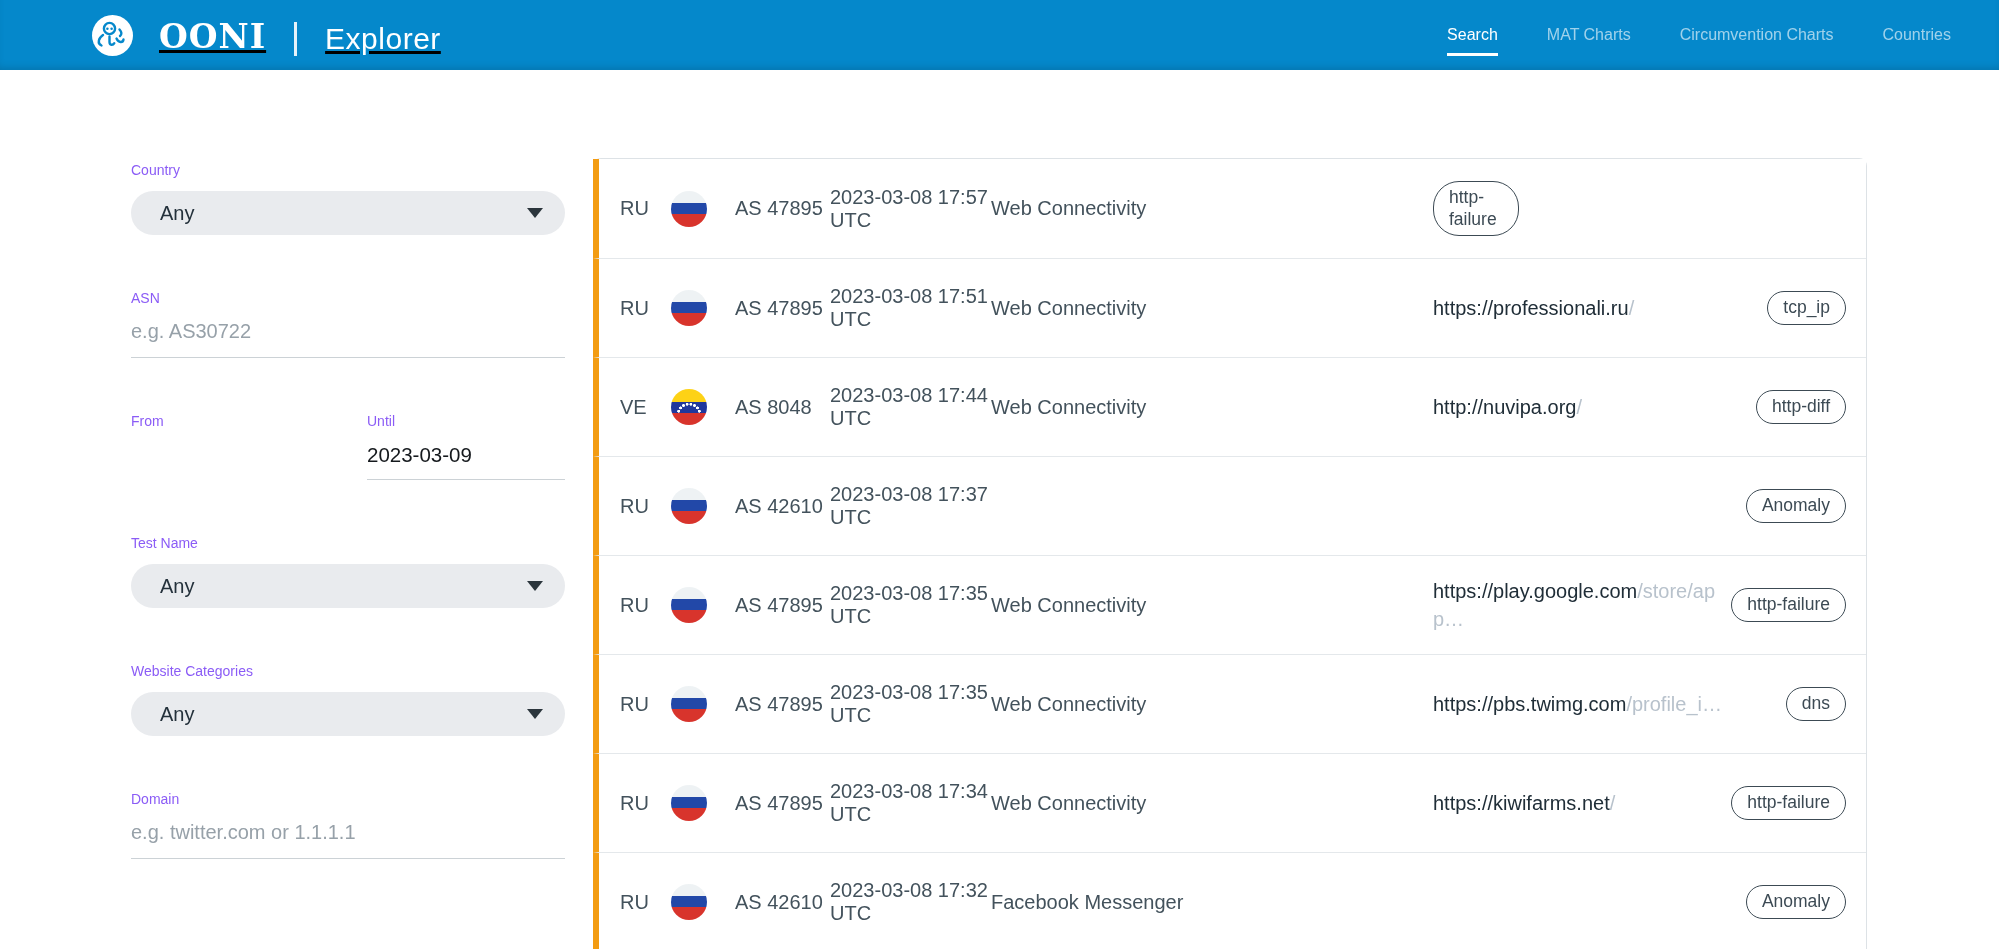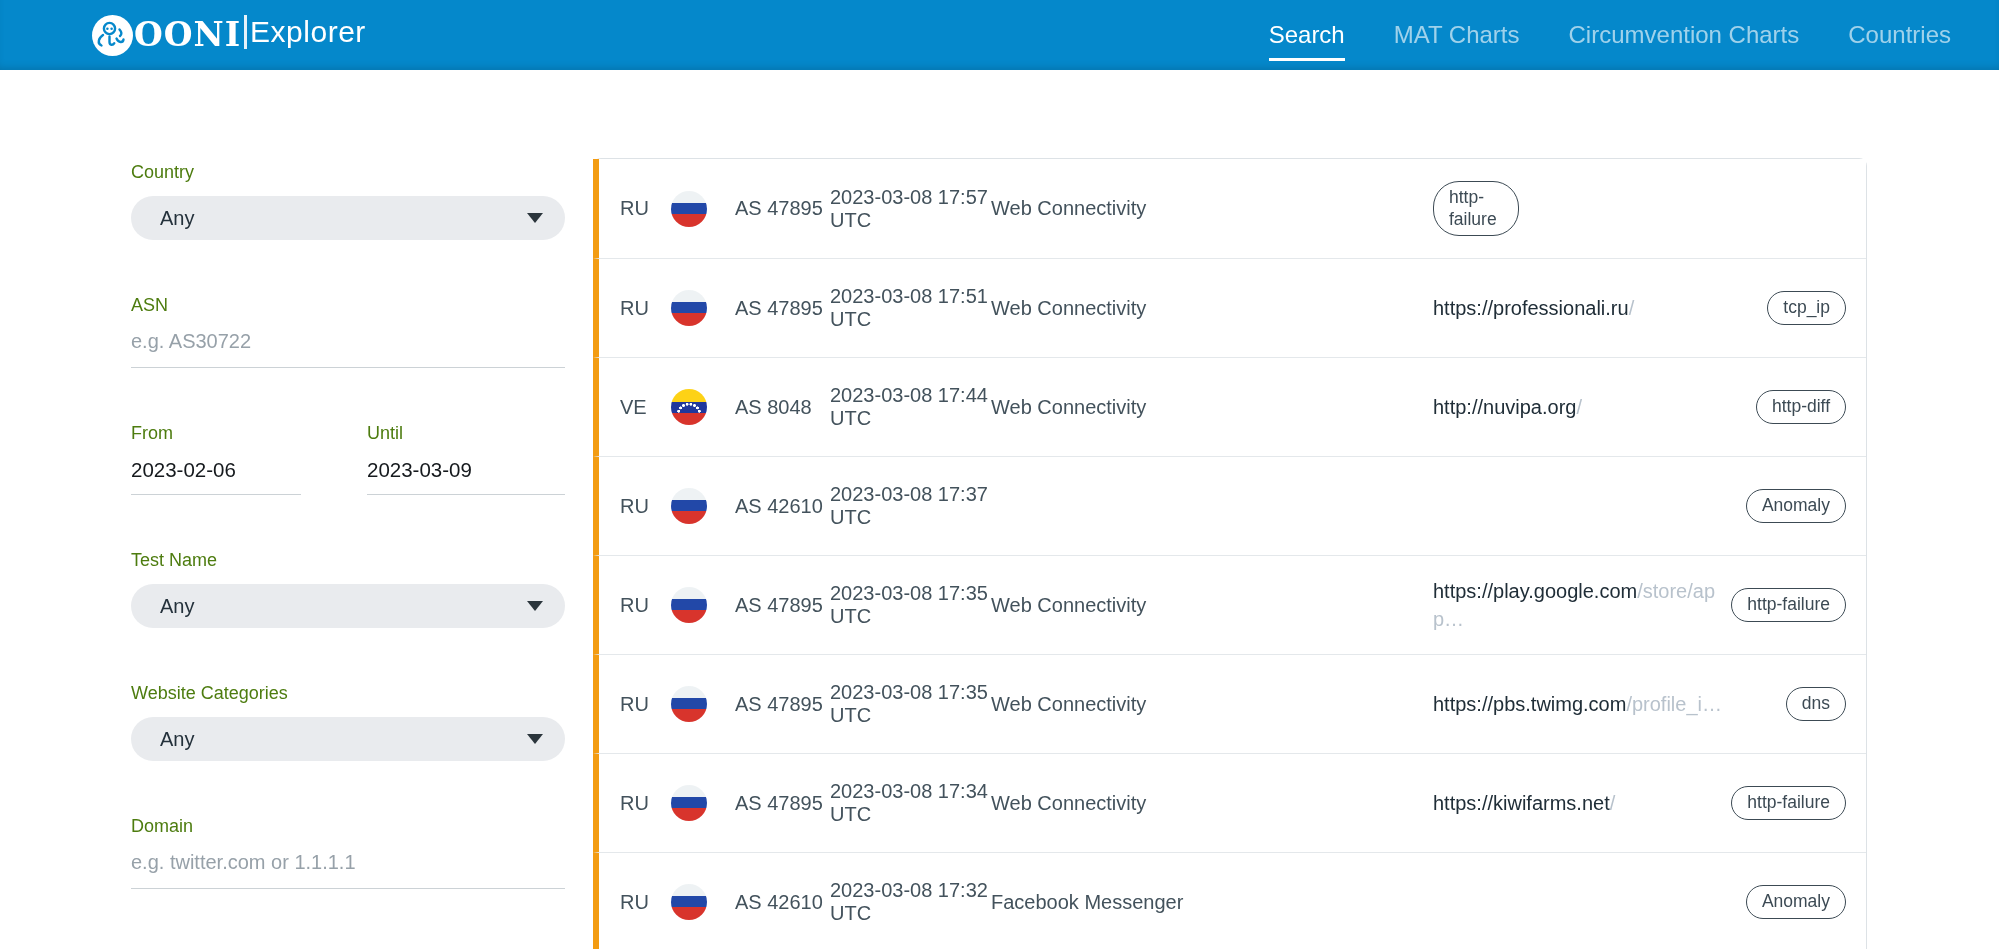--- a/index.html
+++ b/index.html
@@ -2,41 +2,41 @@
 <html><head>
 <meta charset="utf-8">
 <style>
   * { margin: 0; padding: 0; box-sizing: border-box; }
   html, body { width: 1999px; height: 949px; overflow: hidden; background: #ffffff;
     font-family: "Liberation Sans", "DejaVu Sans", sans-serif; }
 
   
   .header { height: 70px; background: #0588CB; display: flex; align-items: center;
     box-shadow: inset 0 -6px 10px -5px rgba(0,0,0,0.18); }
-  .brand { display: flex; align-items: flex-start; margin-left: 92px; gap: 1px; }
+  .brand { display: flex; align-items: flex-end; margin-left: 92px; gap: 26px; text-decoration: underline; }
   .logo-circle { width: 41px; height: 41px; flex: 0 0 auto; }
   .brand-ooni { color: #fff; font-family: "DejaVu Serif", "Liberation Serif", serif;
     font-weight: bold; font-size: 33px; letter-spacing: 1px; }
   .brand-divider { width: 3px; height: 34px; background: rgba(255,255,255,0.9); margin: 0 2px; }
   .brand-explorer { color: #fff; font-weight: 300; font-size: 30px; letter-spacing: 0.5px; }
   .nav { margin-left: auto; margin-right: 48px; display: flex; gap: 49px; align-items: center; }
-  .nav a { text-decoration: none; color: rgba(255,255,255,0.62); font-size: 24px;
+  .nav a { text-decoration: none; color: rgba(255,255,255,0.62); font-size: 16px;
     padding-bottom: 9px; border-bottom: 3px solid transparent; margin-bottom: -12px; }
   .nav a.active { color: #ffffff; border-bottom-color: #ffffff; }
 
   
   .main { display: flex; align-items: flex-start; }
   .sidebar { width: 565px; flex: 0 0 auto; padding: 92px 0 0 131px; }
   .results-card { margin: 88px 0 0 28px; width: 1274px; background: #fff;
     border-top: 1px solid #dde2e6; border-right: 1px solid #dde2e6;
     border-radius: 8px 8px 0 0; }
 
   
   .filter-group { margin-bottom: 55px; }
-  .filter-label { color: #4d7c0f; font-size: 18px; font-weight: 500; display: block; }
+  .filter-label { color: #8b5cf6; font-size: 14px; font-weight: 500; display: block; }
   .select-pill { margin-top: 13px; height: 44px; background: #e9ebee; border-radius: 22px;
     display: flex; align-items: center; padding: 0 22px 0 29px; cursor: pointer; }
   .select-pill .sel-value { font-size: 20px; color: #24313b; flex: 1; }
   .chevron-down { width: 0; height: 0; border-left: 8px solid transparent;
     border-right: 8px solid transparent; border-top: 10px solid #2b353c; }
   .text-input { display: block; width: 100%; border: none; border-bottom: 1px solid #ccd2d6;
     font-size: 20px; color: #1c242b; padding: 12px 0 14px 0; margin-top: 2px;
     font-family: inherit; background: transparent; outline: none; }
   .text-input::placeholder { color: #97a1a9; opacity: 1; }
   .date-row { display: flex; gap: 14px; }
@@ -121,21 +121,20 @@
     </div>
 
     <div class="filter-group">
       <label class="filter-label">ASN</label>
       <input class="text-input" type="text" placeholder="e.g. AS30722" style="">
     </div>
 
     <div class="filter-group date-row">
       <div class="date-col-from">
         <label class="filter-label">From</label>
-        <input class="date-input" type="text" value="2023-02-06" style="">
       </div>
       <div class="date-col-until">
         <label class="filter-label">Until</label>
         <input class="date-input" type="text" value="2023-03-09" style="">
       </div>
     </div>
 
     <div class="filter-group">
       <label class="filter-label">Test Name</label>
       <div class="select-pill">

